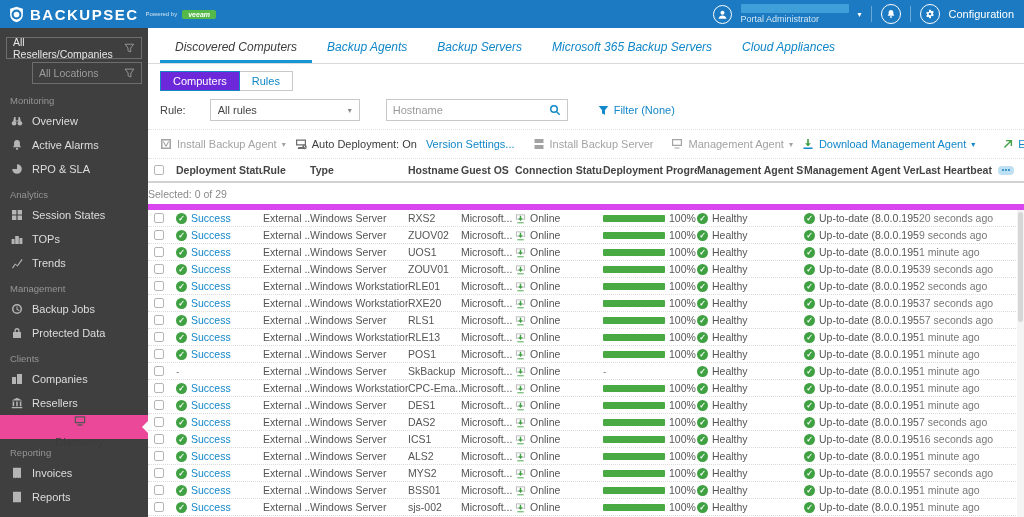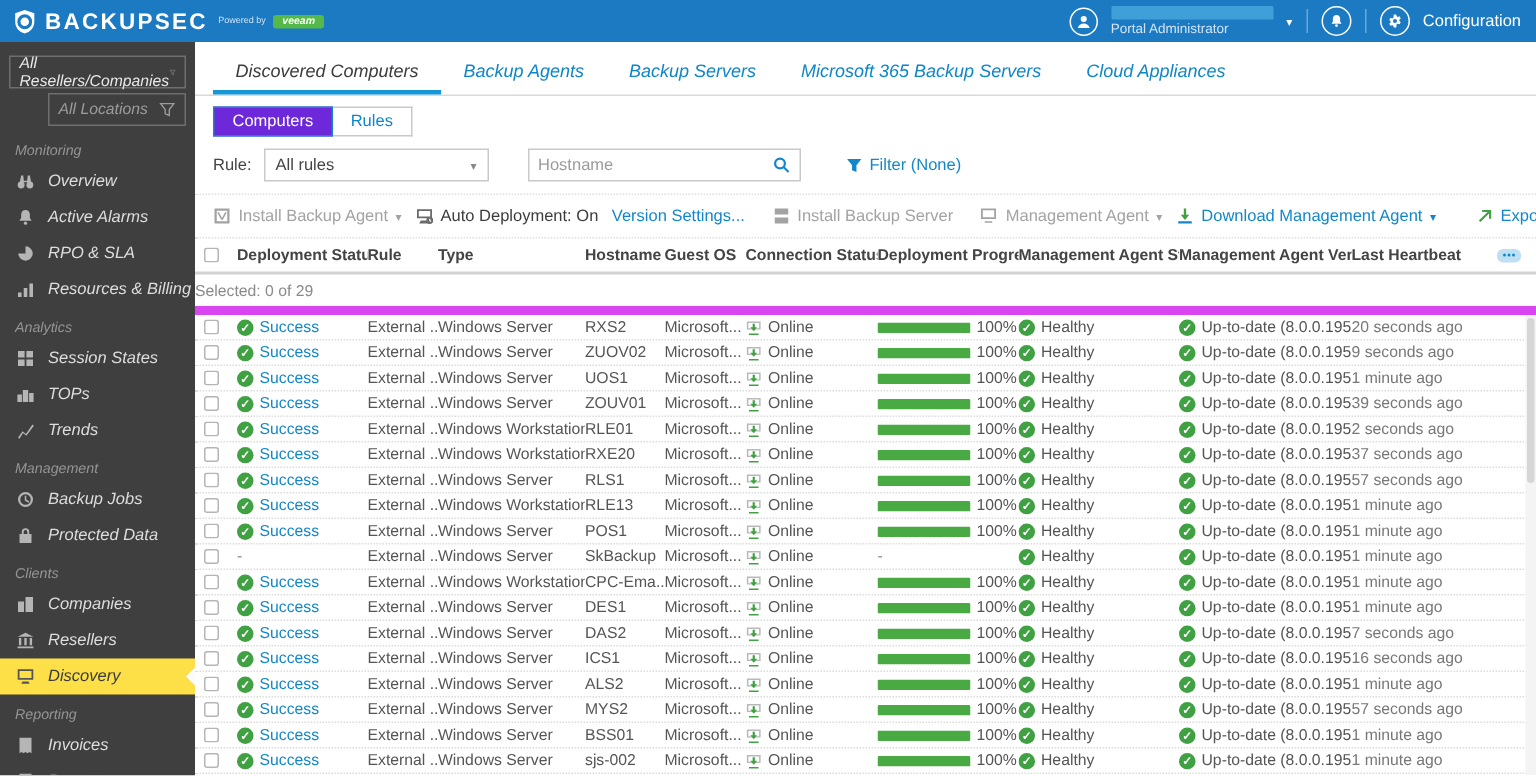--- a/index.html
+++ b/index.html
@@ -22,49 +22,49 @@
   .avatar{width:19px;height:19px;border:1px solid #fff;border-radius:50%;display:flex;align-items:center;justify-content:center;color:#fff;}
   .user-block{display:flex;flex-direction:column;line-height:10px;}
   .user-redacted{width:108px;height:9px;background:#3f9fd8;border-radius:1px;margin-bottom:1px;}
   .user-role{font-size:9px;color:rgba(255,255,255,.8);}
   .chev{font-size:8px;color:#fff;}
   .circle-btn{width:20px;height:20px;border:1px solid #fff;border-radius:50%;display:flex;align-items:center;justify-content:center;color:#fff;}
   .config-label{font-size:11px;color:#fff;}
 
   
   .body-wrap{display:flex;height:489px;}
-  .sidebar{width:130px;background:var(--sidebar);flex:none;padding-top:6px;overflow:hidden;font-style:italic;}
+  .sidebar{width:148px;background:var(--sidebar);flex:none;padding-top:6px;overflow:hidden;}
   .main{flex:1;display:flex;flex-direction:column;overflow:hidden;position:relative;}
 
   
   .side-filter{margin:3px 6px;border:1px solid #6e6e6e;height:22px;display:flex;align-items:center;justify-content:space-between;padding:0 6px;color:#e8e8e8;font-size:10.5px;cursor:pointer;}
   .side-filter.dim{color:#9c9c9c;margin-left:32px;}
   .side-filter .f-icon{color:#9c9c9c;width:11px;height:11px;}
   .side-section-label{color:#959595;font-size:9.5px;padding:8px 10px 3px;}
   .side-item{display:flex;align-items:center;gap:9px;height:24px;padding-left:11px;color:#ddd;font-size:11px;cursor:pointer;position:relative;}
   .side-item .side-icon{width:12px;height:12px;color:#b5b5b5;flex:none;display:flex;}
-  .side-item.selected{background:#fde047;color:#3c3c3c;}
+  .side-item.selected{background:#ec4899;color:#3c3c3c;flex-direction:column;}
   .side-item.selected .side-icon{color:#555;}
   .side-item.selected:after{content:"";position:absolute;right:0;top:50%;margin-top:-6px;border-top:6px solid transparent;border-bottom:6px solid transparent;border-right:6px solid #fbfbfb;}
   .side-icon svg,.f-icon svg,.logo-shield svg,.avatar svg,.circle-btn svg,.tbi svg,.conn-ic svg,.mag svg,.funnel svg,.exp-ic svg,.dl-ic svg{width:100%;height:100%;display:block;fill:currentColor;}
 
   
   .tabs{display:flex;border-bottom:1px solid #d9d9d9;padding:8px 0 0 12px;gap:0;}
   .tab{padding:4px 15px 6px;font-size:12px;color:#0f86c8;cursor:pointer;border-bottom:3px solid transparent;white-space:nowrap;font-style:italic;}
   .tab.active{color:#3c3c3c;border-bottom-color:#1796d6;}
 
   .subtabs{display:flex;margin:7px 0 0 12px;}
   .subtab{font-size:11px;padding:3px 12px;border:1px solid #c9c9c9;background:#fff;color:#0f86c8;cursor:pointer;}
   .subtab.active{background:#6d28d9;border-color:#1385c6;color:#fff;}
   .subtab + .subtab{border-left:none;}
 
   
   .filterbar{display:flex;align-items:center;gap:8px;padding:8px 12px 8px;border-bottom:1px dotted #e0e0e0;}
   .rule-label{color:#444;}
-  .select{width:150px;height:22px;border:1px solid #c9c9c9;display:flex;align-items:center;justify-content:space-between;padding:0 7px;color:#444;cursor:pointer;background:#fff;}
+  .select{width:150px;height:22px;border:1px solid #c9c9c9;display:flex;align-items:center;justify-content:space-between;padding:0 7px;color:#444;cursor:pointer;background:#fff;margin-left:16px;}
   .select .chev2{color:#888;font-size:8px;}
   .search-box{width:182px;height:22px;border:1px solid #c9c9c9;display:flex;align-items:center;padding:0 6px;margin-left:18px;background:#fff;}
   .search-box input{border:none;outline:none;flex:1;font-size:11px;font-family:inherit;color:#444;}
   .search-box input::placeholder{color:#9b9b9b;}
   .mag{width:12px;height:12px;color:#1287c9;}
   .filter-link{display:flex;align-items:center;gap:5px;color:#1287c9;margin-left:22px;cursor:pointer;}
   .funnel{width:11px;height:11px;color:#1287c9;}
 
   
   .toolbar{display:flex;align-items:center;gap:9px;padding:6px 10px 6px 12px;border-bottom:1px dotted #e0e0e0;}
@@ -199,28 +199,20 @@
           <span class="side-label">Active Alarms</span>
         </div>
         <div class="side-item">
           <span class="side-icon">
             <svg viewBox="0 0 12 12">
               <path d="M6 6V1.2A4.8 4.8 0 1 1 1.2 6z"></path>
             </svg>
           </span>
           <span class="side-label">RPO &amp; SLA</span>
         </div>
-        <div class="side-item">
-          <span class="side-icon">
-            <svg viewBox="0 0 12 12">
-              <path d="M1 8h2.4v3H1zM4.8 5h2.4v6H4.8zM8.6 2H11v9H8.6z"></path>
-            </svg>
-          </span>
-          <span class="side-label">Resources &amp; Billing</span>
-        </div>
         <div class="side-section-label">Analytics</div>
         <div class="side-item">
           <span class="side-icon">
             <svg viewBox="0 0 12 12">
               <path d="M1 1h4.4v4.4H1zM6.6 1H11v4.4H6.6zM1 6.6h4.4V11H1zM6.6 6.6H11V11H6.6z"></path>
             </svg>
           </span>
           <span class="side-label">Session States</span>
         </div>
         <div class="side-item">

